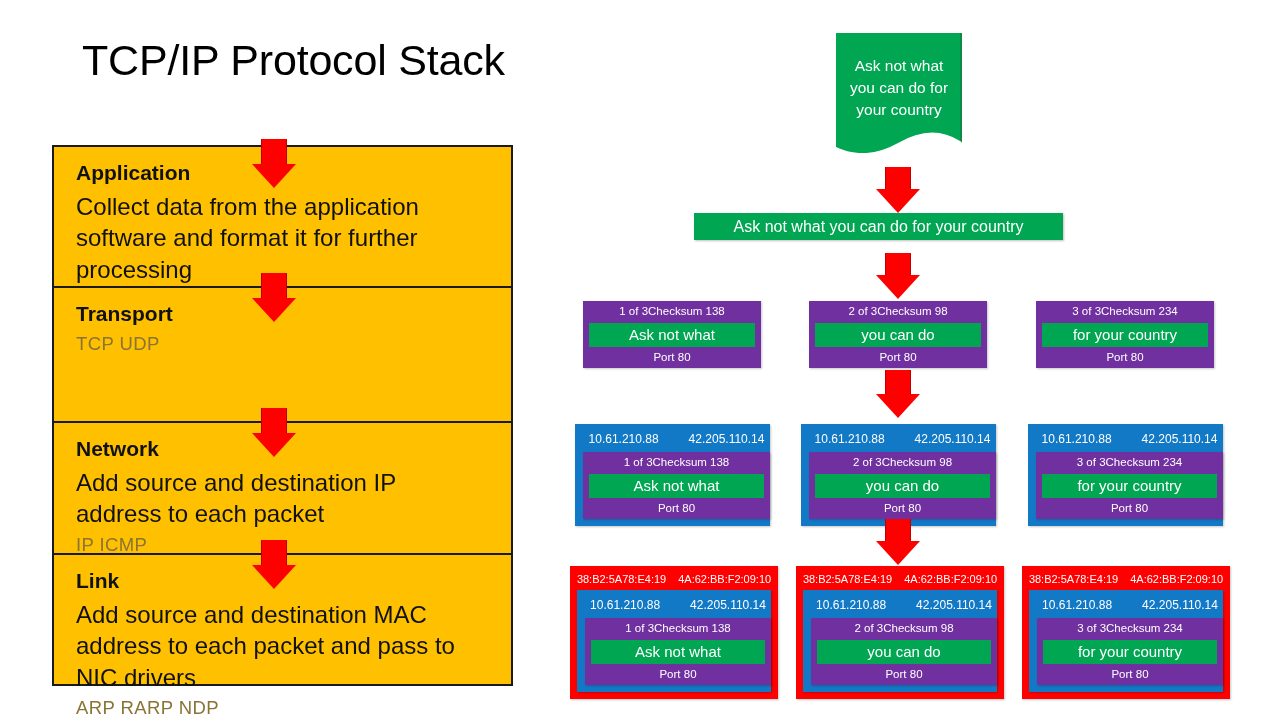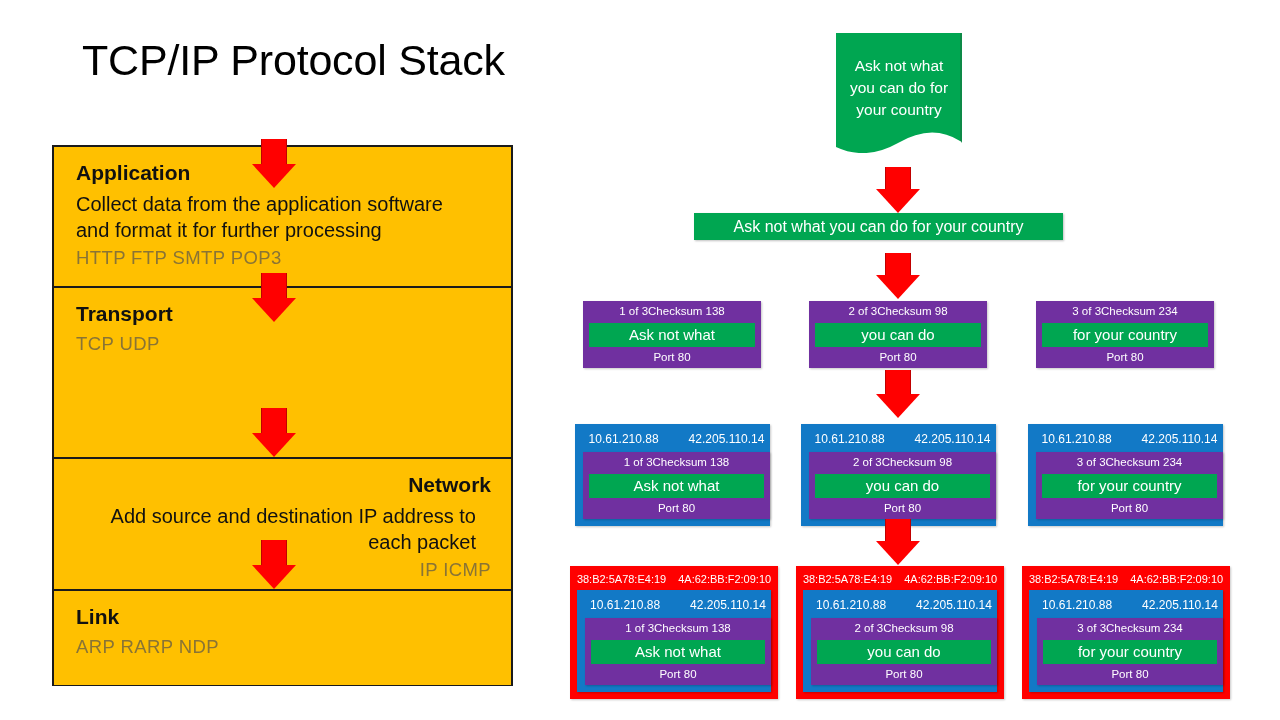--- a/index.html
+++ b/index.html
@@ -48,21 +48,21 @@
   }
   .layer:last-child { border-bottom: none; }
   .layer-name {
     font-size: 21px;
     font-weight: bold;
     color: #111111;
     line-height: 1.15;
     margin-bottom: 6px;
   }
   .layer-desc {
-    font-size: 20px;
+    font-size: 24px;
     color: #111111;
     line-height: 1.30;
     width: 400px;
   }
   .layer-protos {
     font-size: 18.5px;
     color: #8a7435;
     line-height: 1.30;
     margin-top: 3px;
     letter-spacing: 0.4px;
@@ -191,33 +191,34 @@
 <div id="page-title">TCP/IP Protocol Stack</div>
 
 <div id="stack">
 
   <div class="layer" style="height:141px;">
     <div class="layer-name">Application</div>
     <div class="layer-desc">Collect data from the application software and format it for further processing</div>
     <div class="layer-protos">HTTP   FTP   SMTP   POP3</div>
   </div>
 
-  <div class="layer" style="height:171px;">
+  <div class="layer" style="height:135px;">
     <div class="layer-name">Transport</div>
     <div class="layer-protos">TCP   UDP</div>
   </div>
 
-  <div class="layer" style="height:132px;text-align:right;">
+  <div class="layer" style="height:132px;">
     <div class="layer-name">Network</div>
     <div class="layer-desc">Add source and destination IP address to each packet</div>
     <div class="layer-protos">IP   ICMP</div>
   </div>
 
-  <div class="layer" style="height:94px;">
+  <div class="layer" style="height:129px;">
     <div class="layer-name">Link</div>
+    <div class="layer-desc">Add source and destination MAC address to each packet and pass to NIC drivers</div>
     <div class="layer-protos">ARP   RARP   NDP</div>
   </div>
 </div>
 
 <div class="arrow" style="left:252px; top:139px;">
   <div class="shaft" style="height:25px;"></div>
     <div class="head"></div>
 </div>
 <div class="arrow" style="left:252px; top:273px;">
   <div class="shaft" style="height:25px;"></div>

